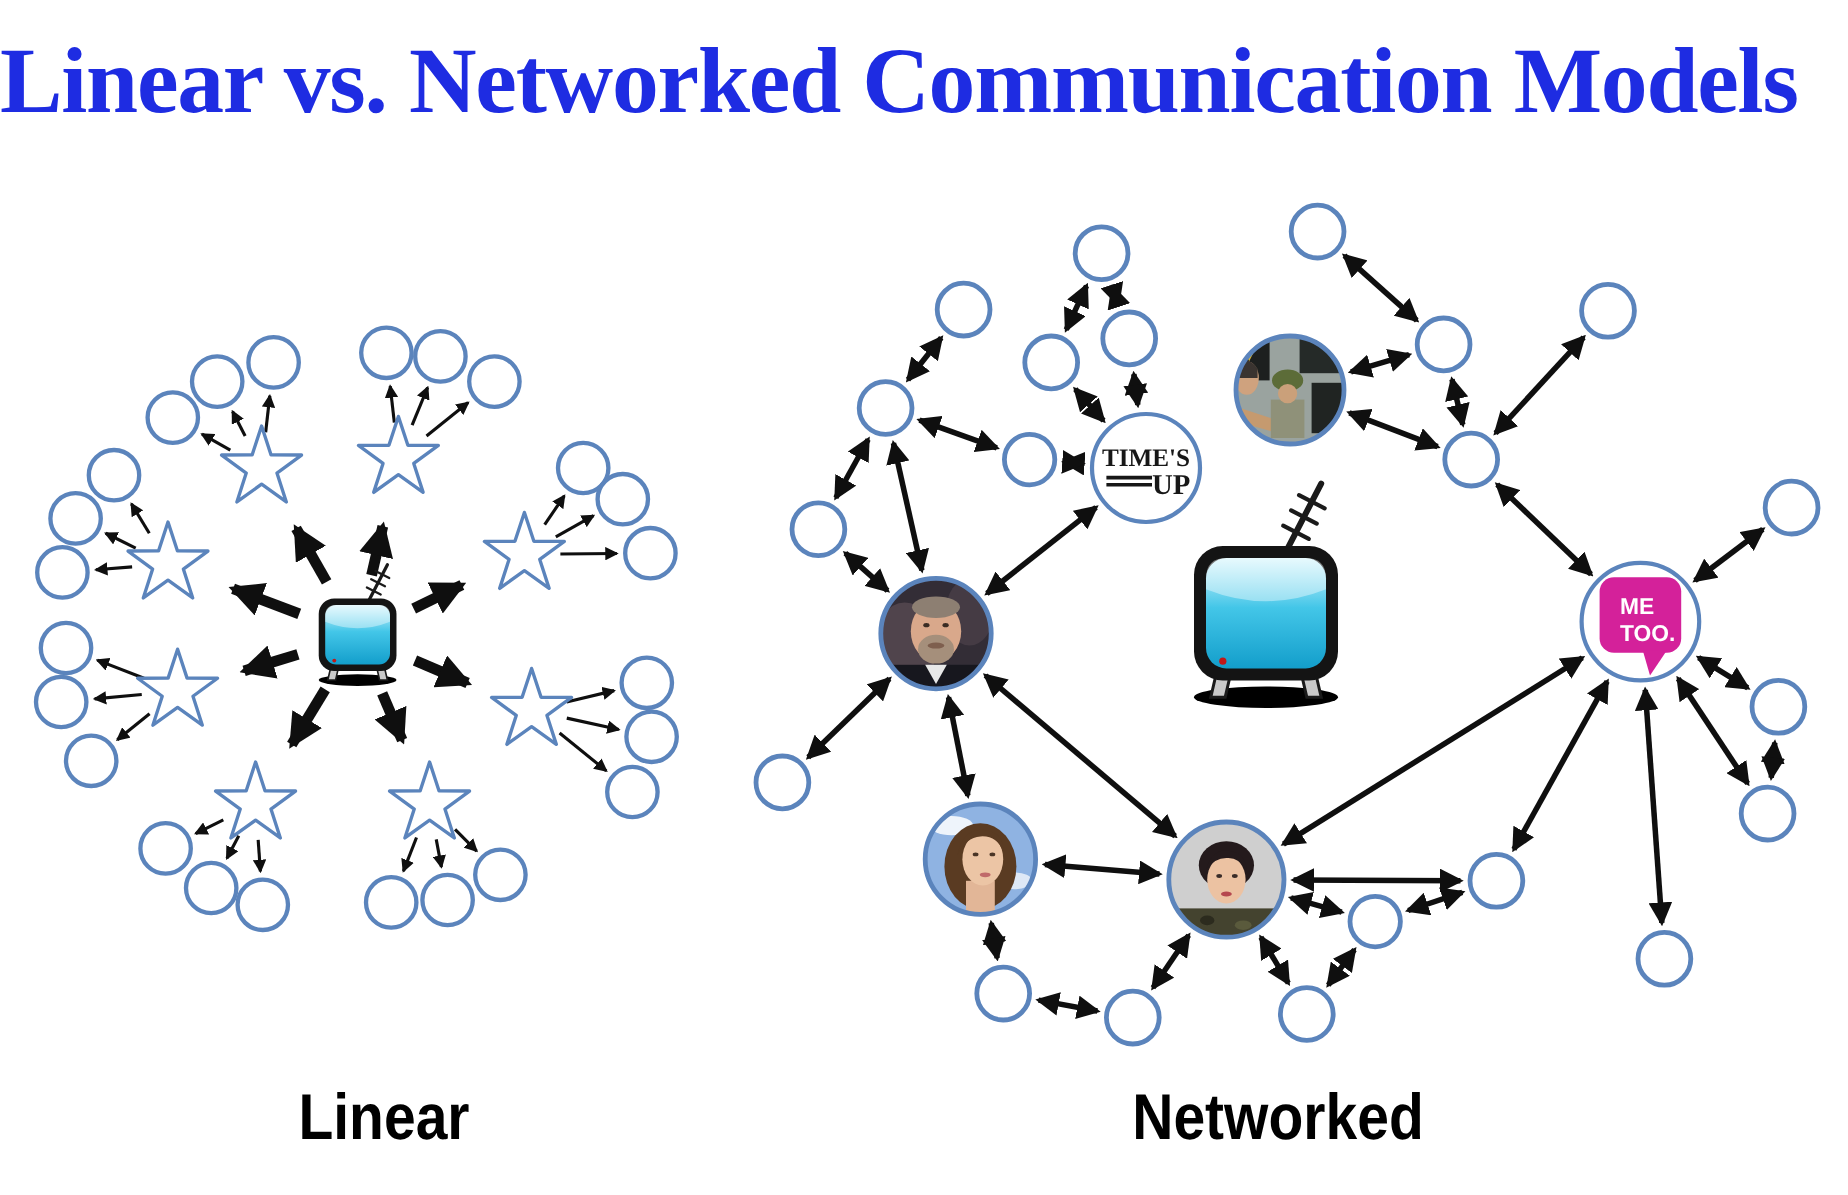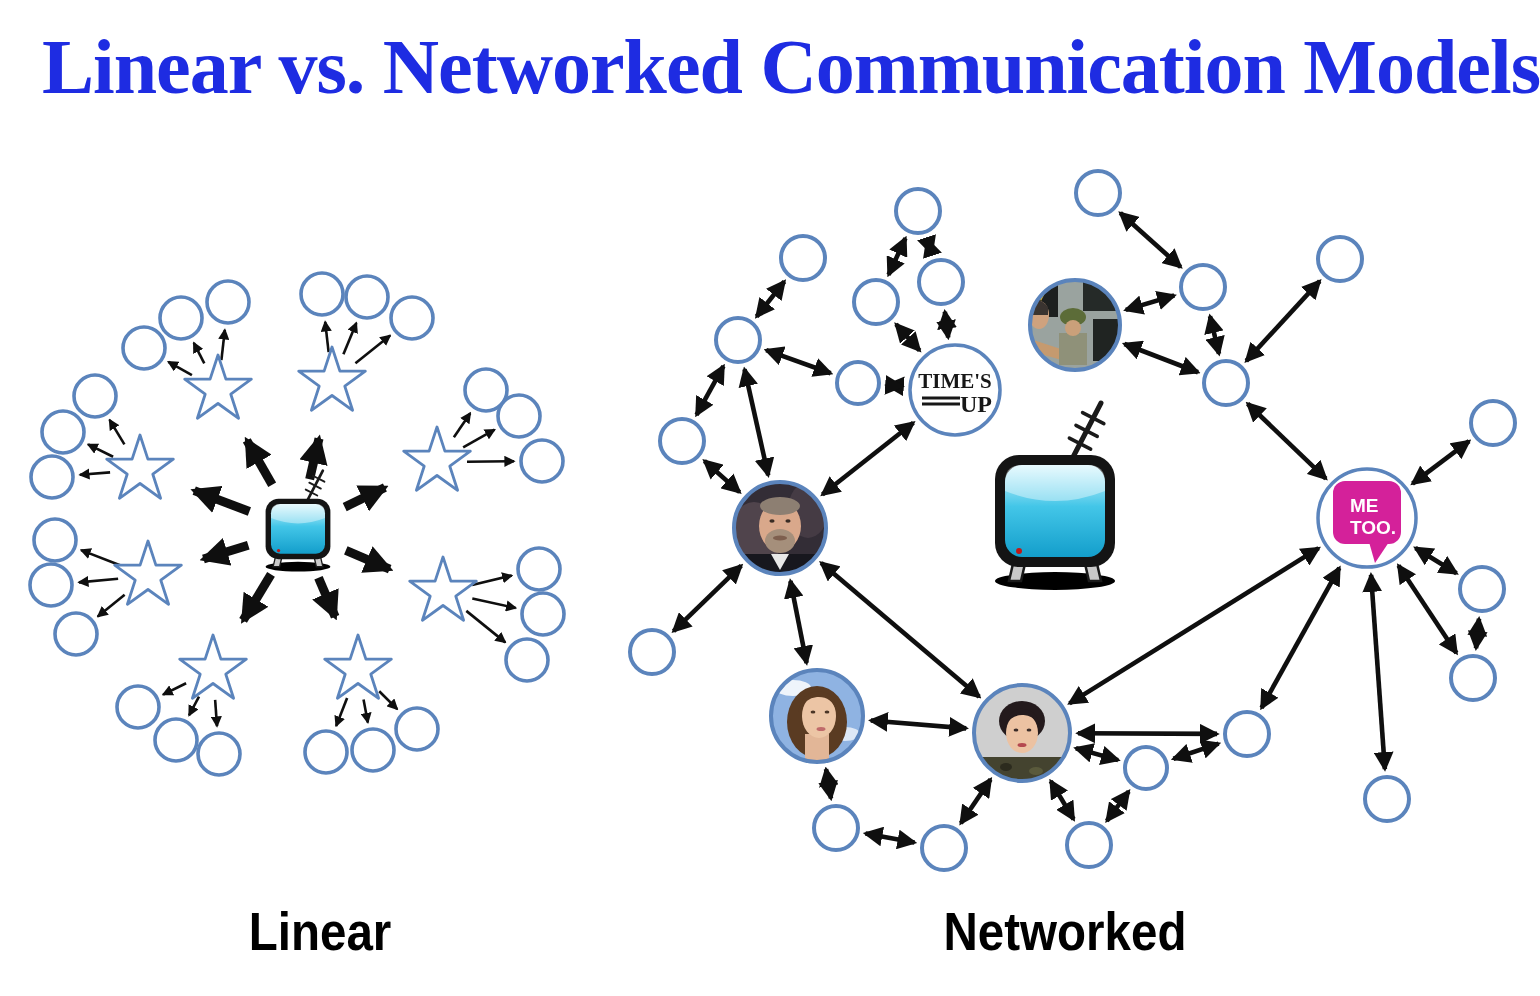--- a/index.html
+++ b/index.html
@@ -1,18 +1,18 @@
 <!DOCTYPE html>
 <html><head>
 <meta charset="utf-8">
 <style>
   html,body{margin:0;padding:0;background:#fff;}
   .page{position:relative;width:1540px;height:996px;background:#ffffff;overflow:hidden;
         font-family:"Liberation Sans",sans-serif;}
-  h1.title{position:absolute;top:22px;left:0;width:100%;margin:0;text-align:right;
+  h1.title{position:absolute;top:22px;left:0;width:100%;margin:0;text-align:left;
         font-family:"Liberation Serif",serif;font-weight:600;font-size:78px;
         letter-spacing:-1px;white-space:nowrap;}
   svg.canvas{position:absolute;left:0;top:0;}
   .diagram-label{position:absolute;top:900px;font-weight:700;font-size:54px;color:#000;
         transform:scaleX(.88);}
   #label-linear{left:0;width:640px;text-align:center;}
   #label-networked{left:590px;width:950px;text-align:center;}
   .tu-text{font-family:"Liberation Serif",serif;font-weight:700;fill:#171717;}
   .mt-text{font-family:"Liberation Sans",sans-serif;font-weight:700;fill:#ffffff;}
 </style>

